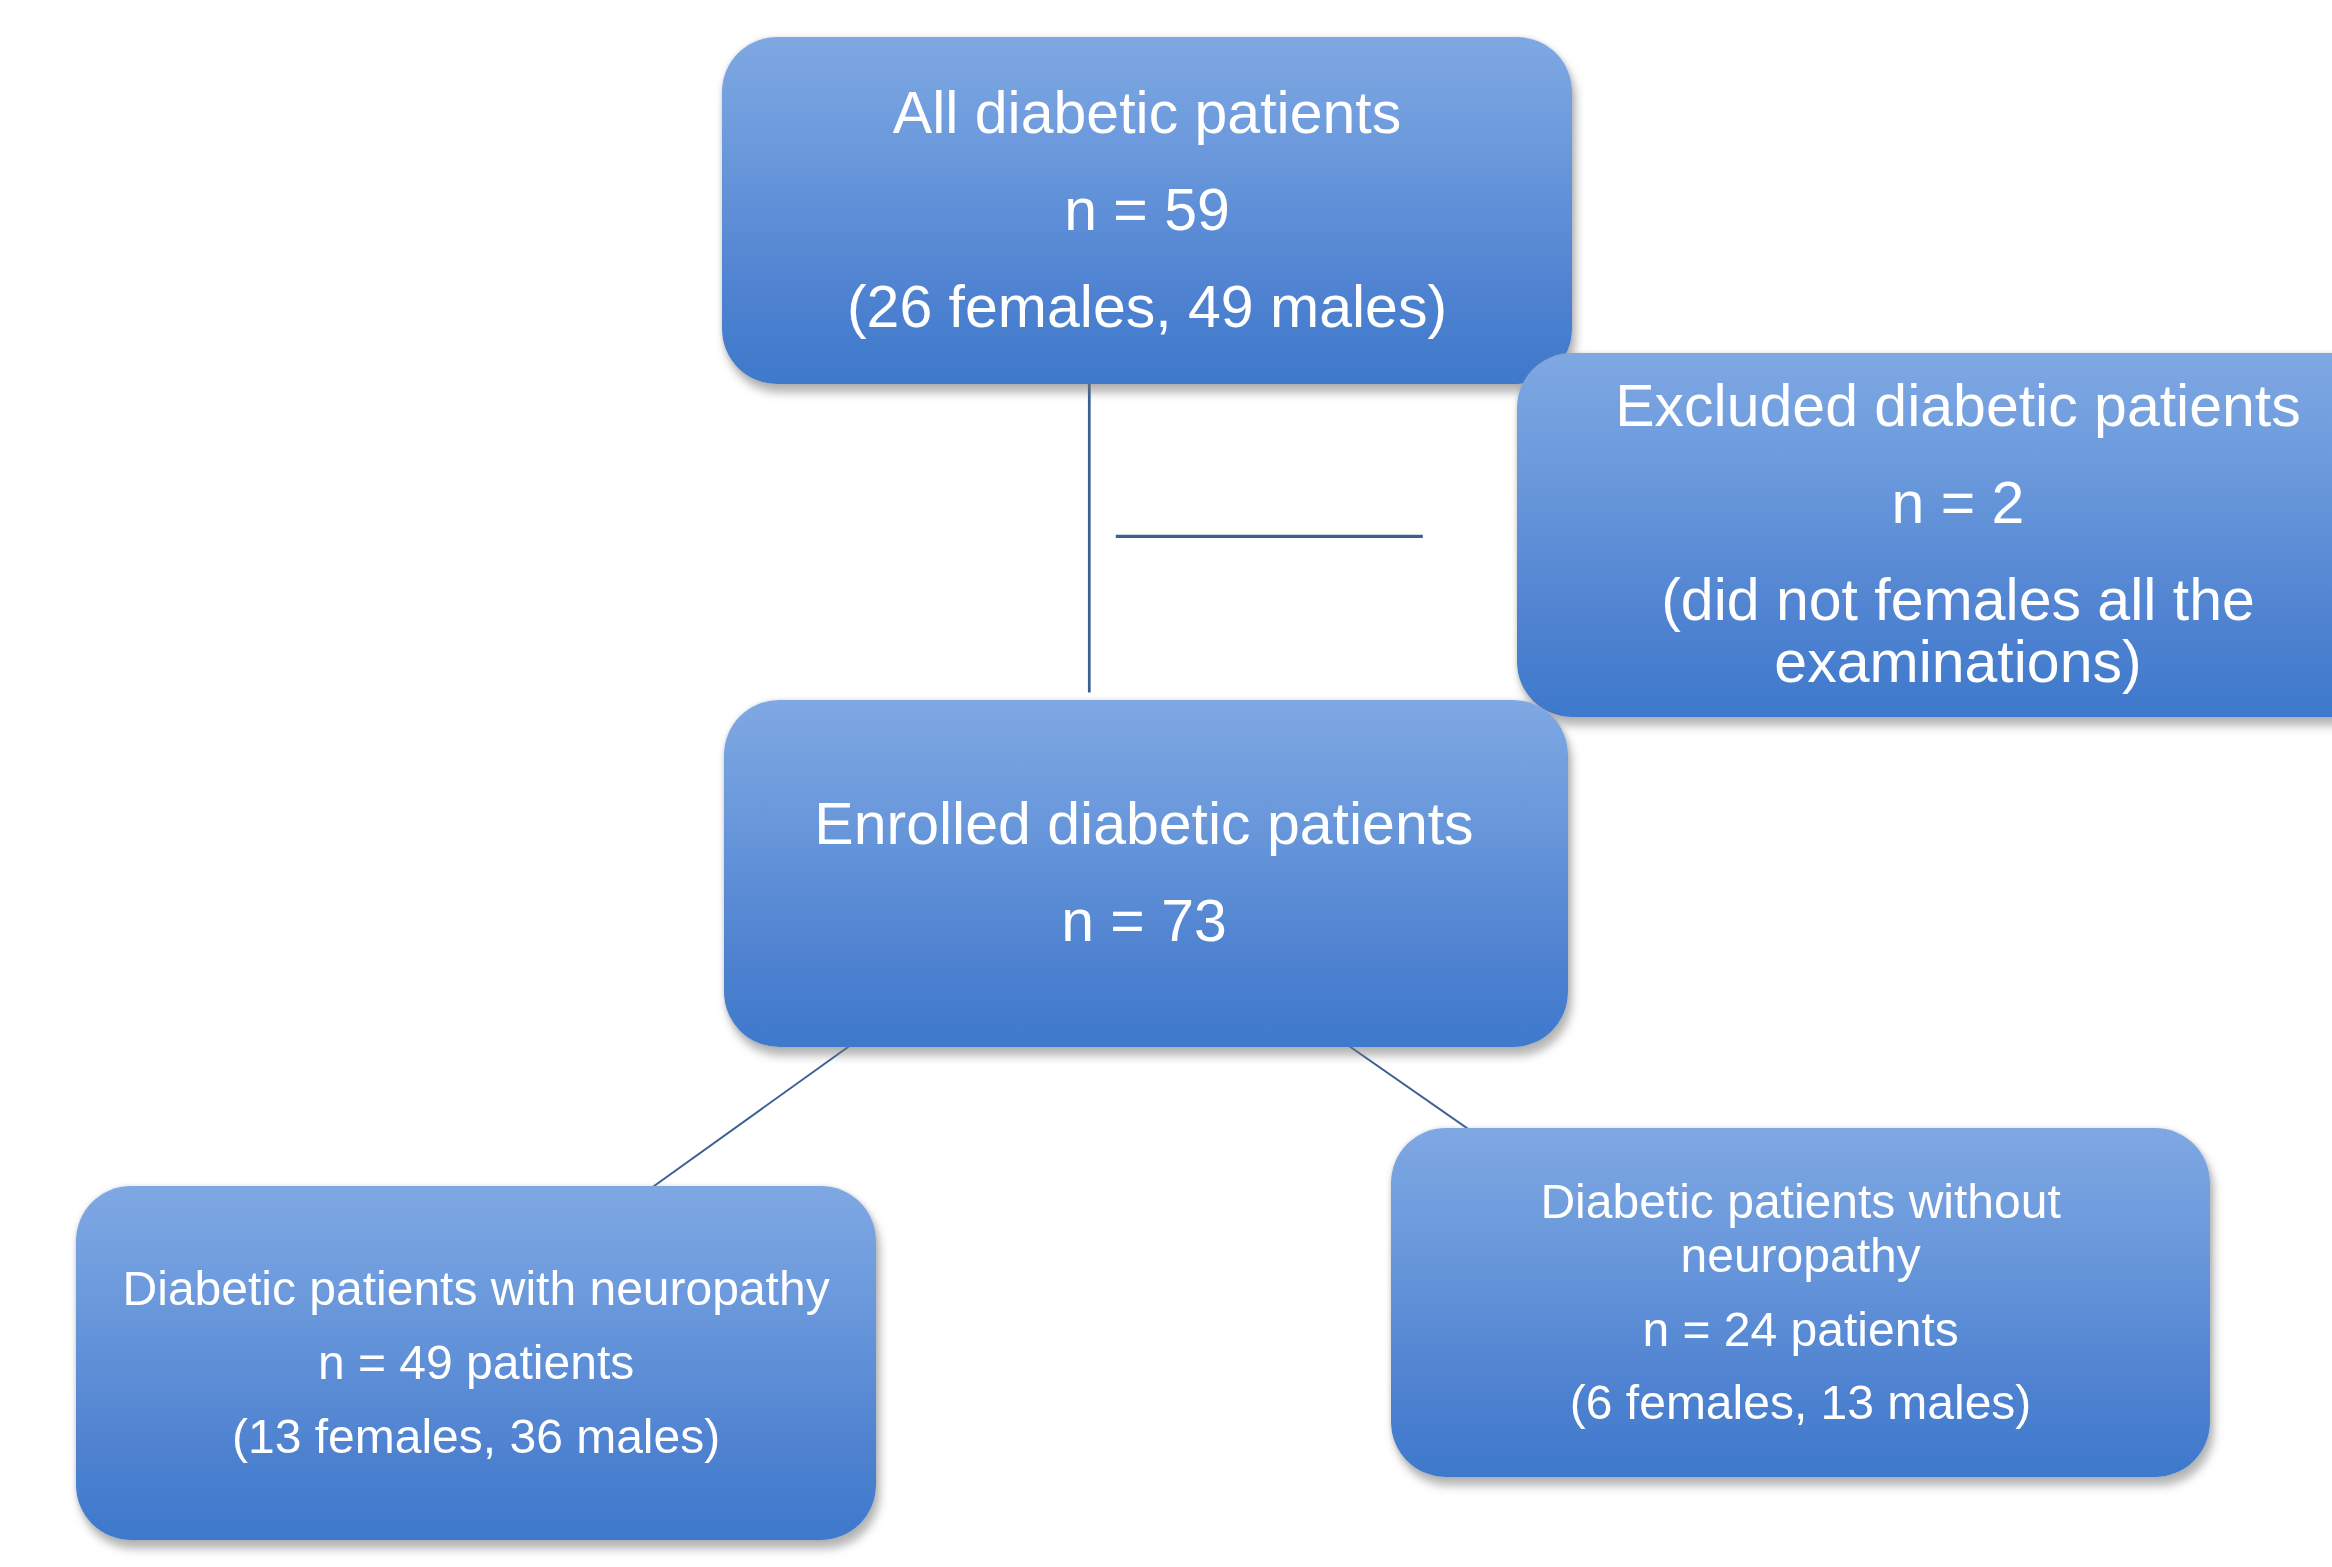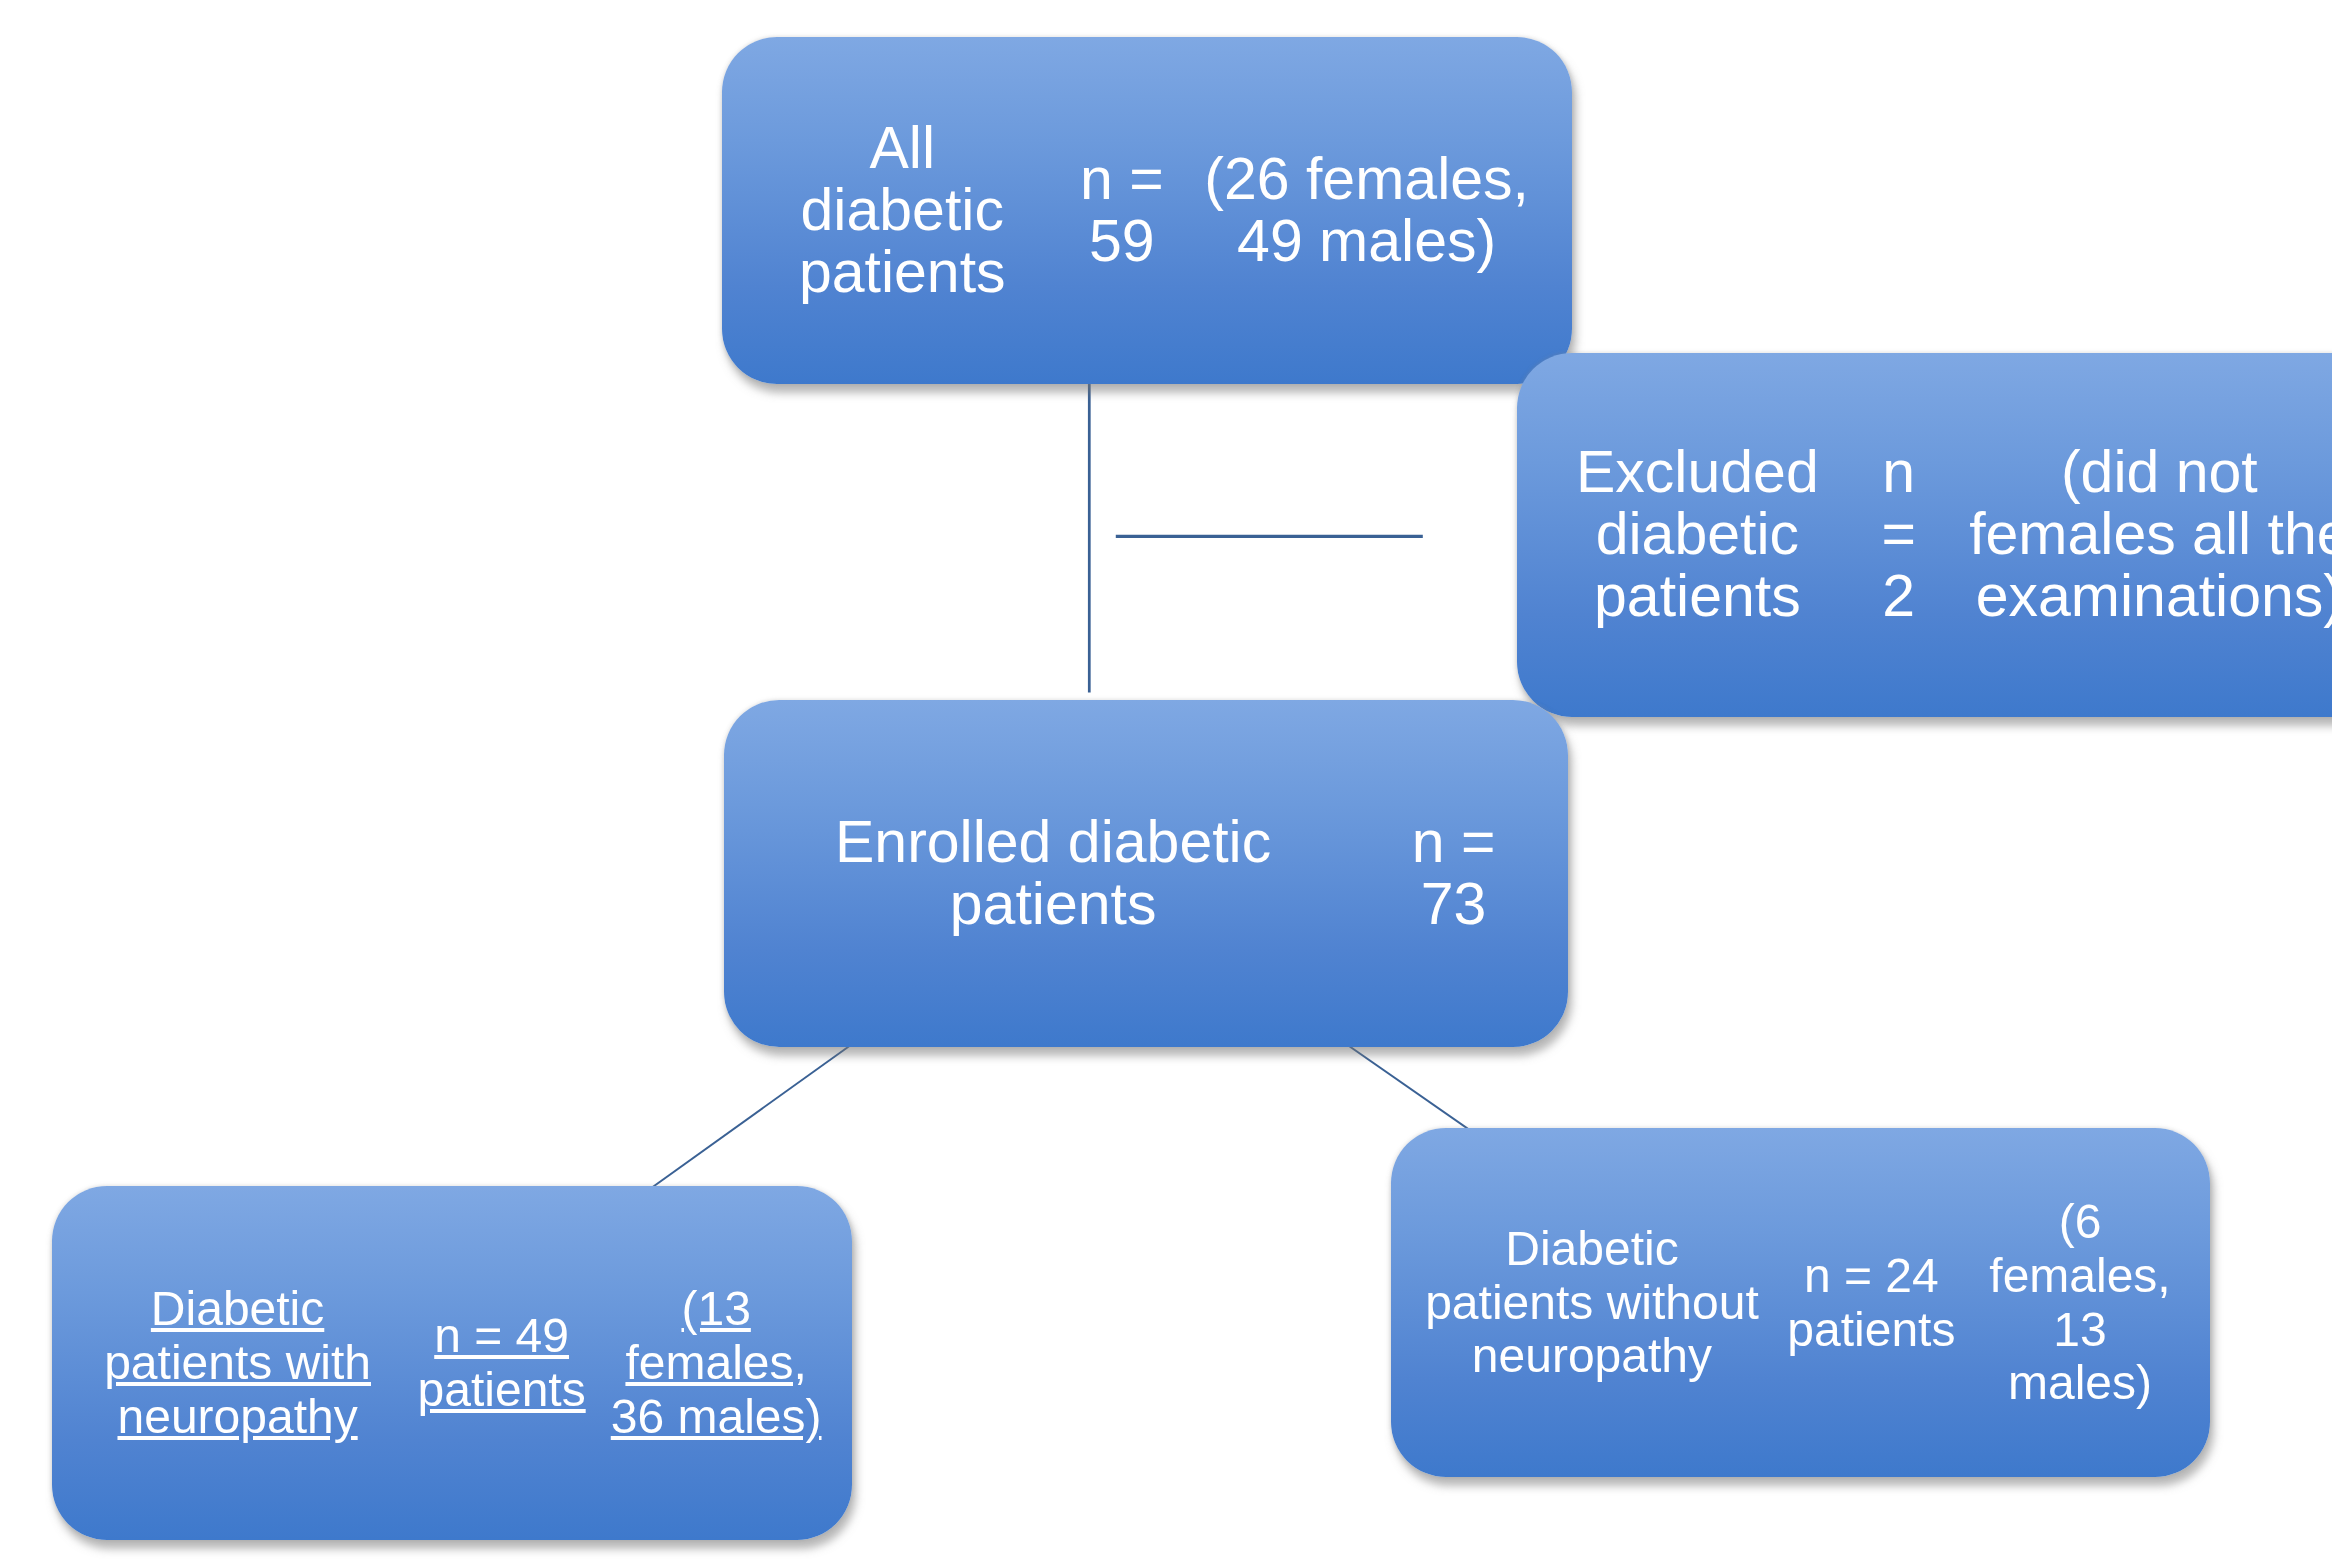--- a/index.html
+++ b/index.html
@@ -17,20 +17,21 @@
     z-index: 0;
   }
   .node {
     position: absolute;
     z-index: 1;
     border-radius: 55px;
     background: linear-gradient(180deg, #7FA8E3 0%, #6C9ADC 30%, #5083D1 72%, #3E79CC 100%);
     box-shadow: 3.7px 8.2px 8.2px rgba(115,115,115,0.5), 0 0 4.6px rgba(145,145,145,0.35);
     color: #ffffff;
     display: flex;
+    flex-direction: column;
     align-items: center;
     justify-content: center;
     text-align: center;
   }
   .node p { margin: 0; }
   .node.r1 { font-size: 59px; line-height: 1.05; gap: 35px; padding: 9.1px 41px; }
   .node.r2 { font-size: 48px; line-height: 1.12; gap: 20px; padding: 9.1px 25.6px; }
   .node .narrow { max-width: 567px; }
   .node .breakdown-wrap { max-width: 722px; }
 </style>
@@ -56,21 +57,21 @@
     <p>Excluded diabetic patients</p>
     <p>n = 2</p>
     <p class="breakdown-wrap">(did not females all the examinations)</p>
   </div>
 
   <div class="node r1" style="left:724px; top:700px; width:766px; height:329px;padding-left:37px;">
     <p>Enrolled diabetic patients</p>
     <p>n = 73</p>
   </div>
 
-  <div class="node r2" style="left:52px; top:1186px; width:749px; height:336px;text-decoration:underline;">
+  <div class="node r2" style="left:76px; top:1186px; width:749px; height:336px;">
     <p>Diabetic patients with neuropathy</p>
     <p>n = 49 patients</p>
     <p>(13 females, 36 males)</p>
   </div>
 
   <div class="node r2" style="left:1391px; top:1128px; width:768px; height:331px;">
     <p class="narrow">Diabetic patients without neuropathy</p>
     <p>n = 24 patients</p>
     <p>(6 females, 13 males)</p>
   </div>

